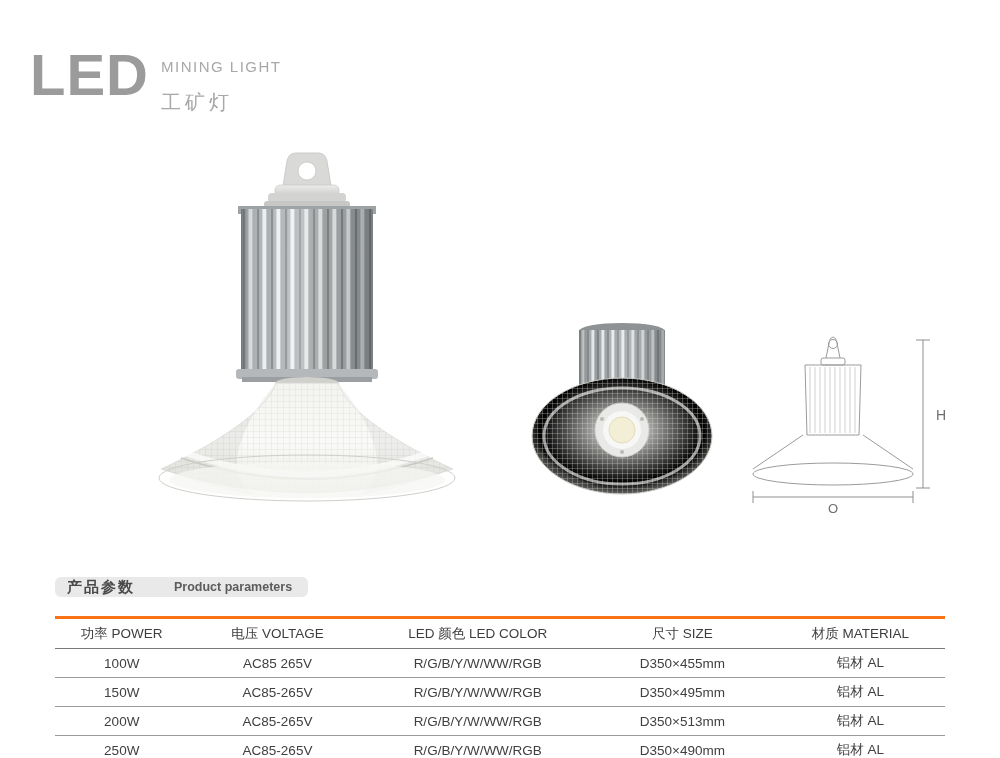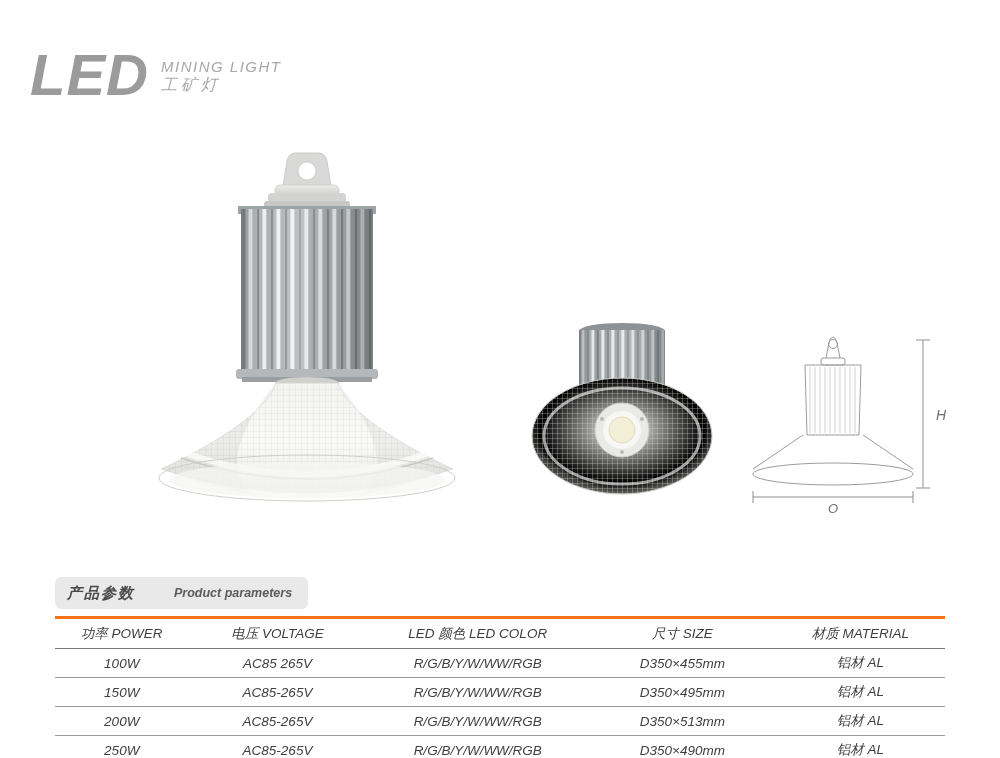--- a/index.html
+++ b/index.html
@@ -1,35 +1,35 @@
 <!DOCTYPE html>
 <html><head>
 <meta charset="utf-8">
 <style>
   * { margin:0; padding:0; box-sizing:border-box; }
   body { background:#ffffff; }
   .page {
     position:relative; width:1000px; height:758px; background:#ffffff;
-    font-family:"Liberation Sans", sans-serif; overflow:hidden;font-style:italic;
+    font-family:"Liberation Sans", sans-serif; overflow:hidden;
   }
   
   .logo { position:absolute; left:30px; top:48px; display:flex; align-items:flex-start; gap:12px; }
   .logo-text { font-size:58px; font-weight:bold; color:#9b9b9b; line-height:0.92; letter-spacing:1px; }
   .logo-sub { padding-top:10px; }
   .logo-en { font-size:15px; color:#a8a8a8; letter-spacing:1.5px; }
-  .logo-cn { font-size:16px; color:#a8a8a8; letter-spacing:4px; margin-top:0; }
+  .logo-cn { font-size:20px; color:#a8a8a8; letter-spacing:4px; margin-top:14px; }
   
   .fig { position:absolute; }
   .fig-main { left:145px; top:143px; width:325px; height:380px; }
   .fig-mid  { left:527px; top:318px; width:190px; height:182px; }
   .fig-diag { left:745px; top:322px; width:205px; height:195px; }
   
   .model { position:absolute; left:55px; top:531px; font-size:24px; font-weight:bold; color:#1f1f1f; letter-spacing:0.5px; }
   .section-bar {
-    position:absolute; left:55px; top:577px; height:32px; min-width:238px;
+    position:absolute; left:55px; top:577px; height:20px; min-width:238px;
     background:#e9e9e9; border-radius:6px; display:flex; align-items:center;
     padding:0 16px 0 12px; gap:9px;
   }
   .section-cn { font-size:15px; font-weight:bold; color:#4a4a4a; letter-spacing:2px; }
   .section-en { font-size:12.5px; font-weight:bold; color:#5c5c5c;padding-left:30px; }
   
   .spec { position:absolute; left:55px; top:616px; width:890px; border-collapse:collapse; table-layout:fixed; }
   .spec th {
     font-weight:normal; font-size:13.5px; color:#3e3e3e; text-align:center;
     padding:6px 0 5px; border-top:3px solid #f97316; border-bottom:1px solid #787878;

